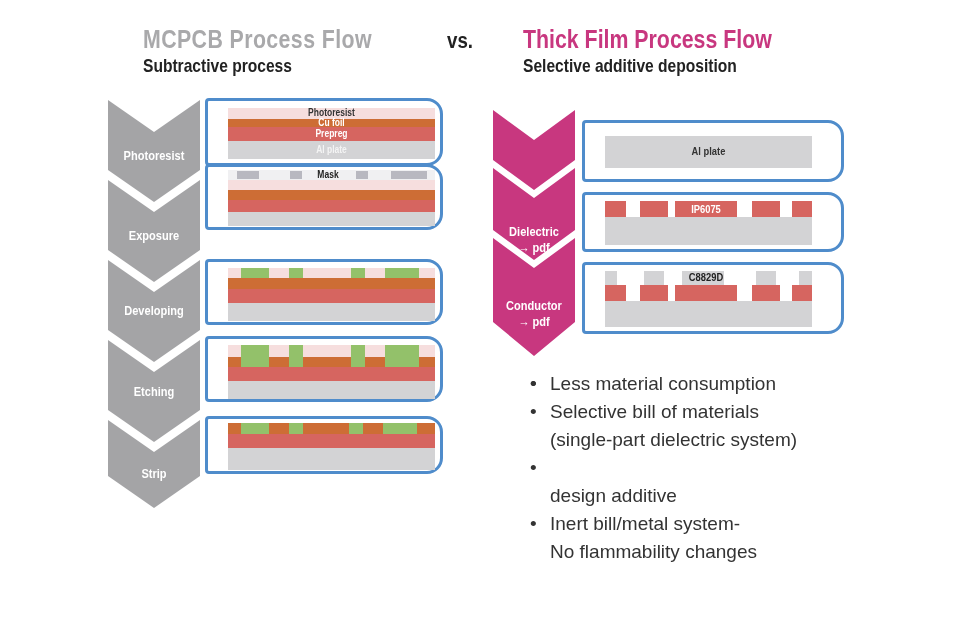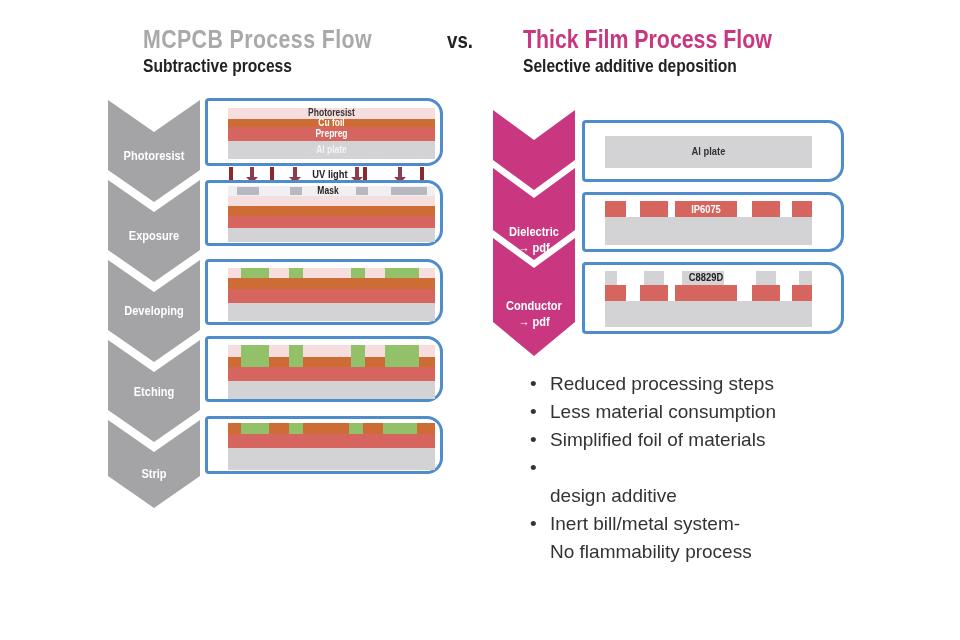--- a/index.html
+++ b/index.html
@@ -69,21 +69,21 @@
     <rect x="73" y="2" width="4" height="12"></rect>
       <polygon points="69,12 81,12 75,18"></polygon>
     <rect x="135" y="2" width="4" height="12"></rect>
       <polygon points="131,12 143,12 137,18"></polygon>
     <rect x="178" y="2" width="4" height="12"></rect>
       <polygon points="174,12 186,12 180,18"></polygon>
   </g>
 </svg>
 <div class="lbl" style="left:300px;top:168px;width:60px;color:#222;font-size:11px">UV light</div>
 
-<div class="box" style="left:205px;top:180px;width:238px;height:66px">
+<div class="box" style="left:205px;top:164px;width:238px;height:66px">
   <div class="layer" style="left:20px;top:3px;width:207px;height:10px;background:#f0f0f2"></div>
   <div class="layer" style="left:29px;top:4px;width:22px;height:8px;background:#b8b8c0"></div>
   <div class="layer" style="left:82px;top:4px;width:12px;height:8px;background:#b8b8c0"></div>
   <div class="layer" style="left:148px;top:4px;width:12px;height:8px;background:#b8b8c0"></div>
   <div class="layer" style="left:183px;top:4px;width:36px;height:8px;background:#b8b8c0"></div>
   <div class="lbl" style="left:100px;top:2px;width:40px;color:#222;font-size:10px">Mask</div>
   <div class="layer" style="left:20px;top:13px;width:207px;height:10px;background:#f6dede"></div>
   <div class="layer" style="left:20px;top:23px;width:207px;height:10px;background:#cd6d35"></div>
   <div class="layer" style="left:20px;top:33px;width:207px;height:12px;background:#d66560"></div>
   <div class="layer" style="left:20px;top:45px;width:207px;height:14px;background:#d3d3d5"></div>
@@ -155,18 +155,18 @@
   <div class="lbl" style="left:90px;top:6px;width:62px;color:#222;font-size:11px">C8829D</div>
   <div class="layer" style="left:20px;top:20px;width:21px;height:16px;background:#d66560"></div>
   <div class="layer" style="left:55px;top:20px;width:28px;height:16px;background:#d66560"></div>
   <div class="layer" style="left:90px;top:20px;width:62px;height:16px;background:#d66560"></div>
   <div class="layer" style="left:167px;top:20px;width:28px;height:16px;background:#d66560"></div>
   <div class="layer" style="left:207px;top:20px;width:20px;height:16px;background:#d66560"></div>
   <div class="layer" style="left:20px;top:36px;width:207px;height:26px;background:#d3d3d5"></div>
 </div>
 
 <div class="abs bullets">
-  <div class="item"><span class="dot">•</span><span>Reduced processing steps</span></div>
+  <div class="item"><span class="dot">•</span></div>
   <div class="item"><span class="dot">•</span><span>Less material consumption</span><br></div>
-  <div class="item"><span class="dot">•</span><span>Simplified foil of materials</span><br></div>
+  <div class="item"><span class="dot">•</span><span>Selective bill of materials</span><br><span>(single-part dielectric system)</span></div>
   <div class="item"><span class="dot">•</span><br><span>design additive</span></div>
-  <div class="item"><span class="dot">•</span><span>Inert bill/metal system-</span><br><span>No flammability process</span></div>
+  <div class="item"><span class="dot">•</span><span>Inert bill/metal system-</span><br><span>No flammability changes</span></div>
 </div>
 
 </body></html>

